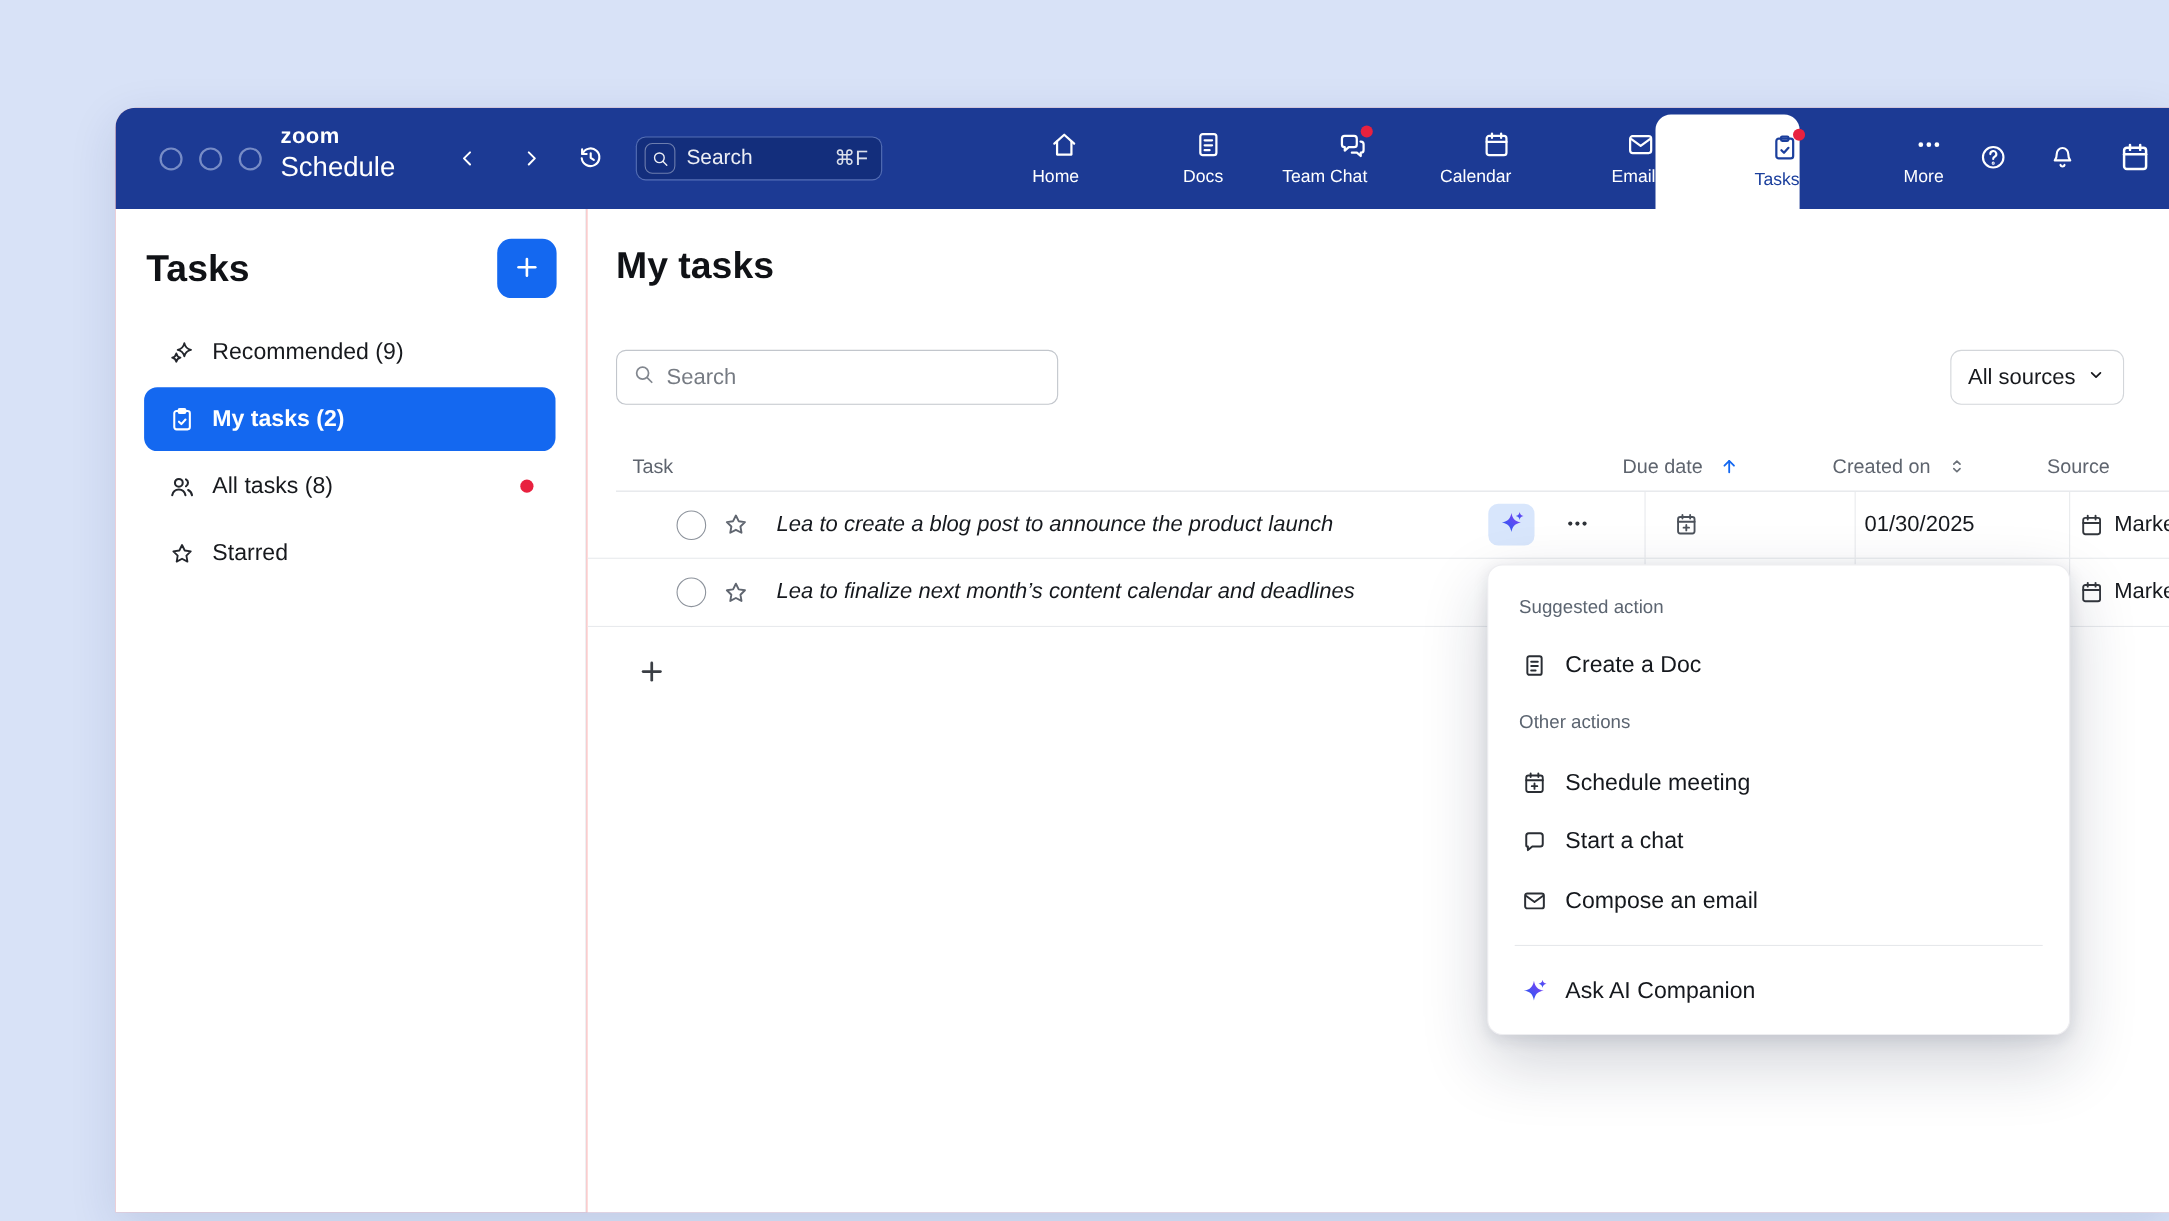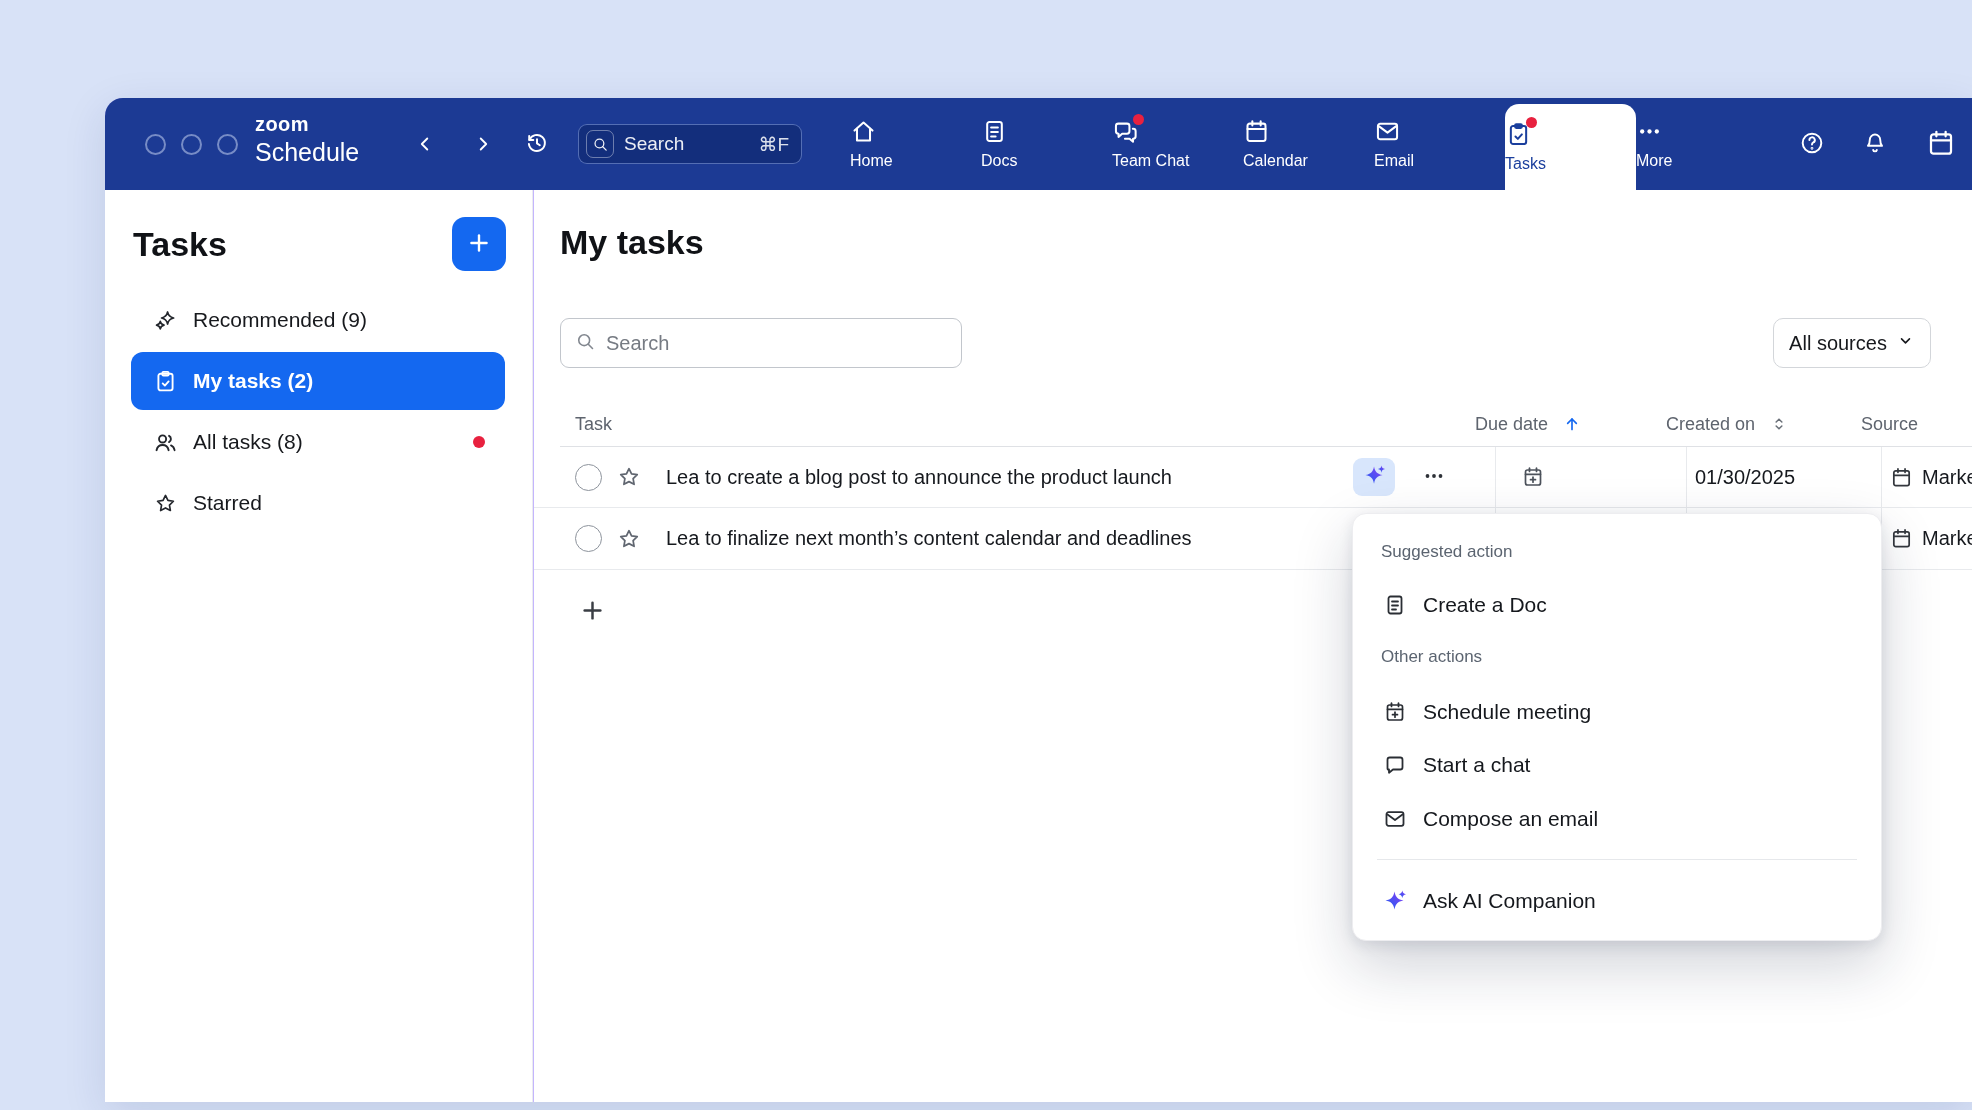--- a/index.html
+++ b/index.html
@@ -3,21 +3,21 @@
 <meta charset="utf-8">
 <title>Zoom Workplace – Tasks</title>
 <style>
   * { margin:0; padding:0; box-sizing:border-box; }
   html,body { width:1972px; height:1110px; }
   body { font-family:"Liberation Sans","DejaVu Sans",sans-serif; background:#d8e2f7; overflow:hidden; }
   .stage { position:relative; width:1972px; height:1110px; background:#d8e2f7; }
 
   
   .window { position:absolute; left:105px; top:98px; width:1867px; height:1004px;
-            border-top-left-radius:18px; overflow:hidden; background:#c4b5fd;
+            border-top-left-radius:18px; overflow:hidden; background:#fca5a5;
             box-shadow:0 12px 44px rgba(25,45,110,.12); }
 
   
   .topbar { position:absolute; left:0; top:0; width:100%; height:92px; background:#1c3a94; }
   .traffic { position:absolute; left:40px; top:36px; display:flex; gap:15px; }
   .traffic span { width:21px; height:21px; border-radius:50%; border:2px solid rgba(195,208,238,.55); }
   .logo { position:absolute; left:150px; top:16px; color:#fff; }
   .logo-zoom { font-size:20px; font-weight:700; letter-spacing:.4px; line-height:1; }
   .logo-wp { font-size:25px; font-weight:400; line-height:1.2; margin-top:3px; }
   .hist-btn,.arrow-btn { position:absolute; top:26px; width:40px; height:40px; color:#fff;
@@ -25,21 +25,21 @@
   .arrow-l { left:300px; } .arrow-r { left:358px; } .hist-btn { left:412px; }
   .topbar-search { position:absolute; left:473px; top:26px; width:224px; height:40px;
             background:#132e7c; border:1px solid rgba(120,145,210,.65); border-radius:9px;
             display:flex; align-items:center; padding:0 12px 0 7px; gap:10px; color:rgba(255,255,255,.92); cursor:pointer; }
   .search-chip { width:28px; height:28px; border:1.5px solid rgba(255,255,255,.38); border-radius:7px;
             display:flex; align-items:center; justify-content:center; flex:0 0 auto; }
   .topbar-search .txt { font-size:19px; }
   .topbar-search .kbd { margin-left:auto; font-size:19px; color:rgba(255,255,255,.85); }
 
   .topnav { position:absolute; left:745px; top:0; height:92px; display:flex; }
-  .nav-item { width:131px; height:92px; display:flex; flex-direction:column; align-items:flex-start;
+  .nav-item { width:131px; height:92px; display:flex; flex-direction:column; align-items:flex-end;
             justify-content:center; gap:7px; color:#fff; cursor:pointer; position:relative; }
   .nav-item .nav-ic { width:27px; height:27px; position:relative; }
   .nav-item .nav-ic svg { width:27px; height:27px; display:block; }
   .nav-item .nav-label { font-size:16px; white-space:nowrap; }
   .nav-item.active { background:#fff; color:#1b3f9d; height:86px; align-self:flex-end;
             border-radius:14px 14px 0 0; }
   .dot { position:absolute; top:-4px; right:-5px; width:11px; height:11px; border-radius:50%; background:#e8213f; }
 
   .tb-right-btn { position:absolute; top:26px; width:40px; height:40px; color:#fff; background:none; border:none;
             display:flex; align-items:center; justify-content:center; cursor:pointer; }
@@ -81,21 +81,21 @@
   .tbl-head > div { display:flex; align-items:center; padding-left:8px; }
   .tbl-head > div:first-child { padding-left:15px; }
   .head-sort { margin-left:14px; display:flex; align-items:center; }
 
   .tbl-row { position:absolute; left:0; right:0; display:grid;
             grid-template-columns:933px 191px 195px 119px; align-items:stretch;
             border-bottom:1px solid #e8eaed; font-size:20px; color:#16191e; cursor:pointer; }
   .row-1 { top:257px; height:61px; } .row-2 { top:318px; height:62px; }
   .tbl-row > div { display:flex; align-items:center; }
   .tbl-row > div + div { border-left:1px solid #e8eaed; padding-left:8px;margin-left:28px; }
-  .task-cell { padding-left:41px; gap:12px; }
+  .task-cell { padding-left:81px; gap:12px;font-style:italic; }
   .task-cell .circle { width:27px; height:27px; border-radius:50%; border:1.5px solid #8d939c; flex:0 0 auto; }
   .task-cell .row-star { width:26px; height:26px; color:#606670; flex:0 0 auto; margin-left:2px; }
   .task-cell .row-star svg { width:26px; height:26px; display:block; }
   .task-text { margin-left:12px; white-space:nowrap; }
   .ai-chip { margin-left:auto; width:42px; height:38px; border-radius:9px; background:#d8e6fc;
             display:flex; align-items:center; justify-content:center; border:none; cursor:pointer; flex:0 0 auto; }
   .row-more { margin:0 20px 0 14px; width:26px; height:26px; color:#2e3238; background:none; border:none;
             display:flex; align-items:center; justify-content:center; cursor:pointer; flex:0 0 auto; }
   .cell-due { color:#4c525b; } .cell-due svg { margin-left:17px; }
   .cell-src { white-space:nowrap; gap:9px; color:#16191e; }

